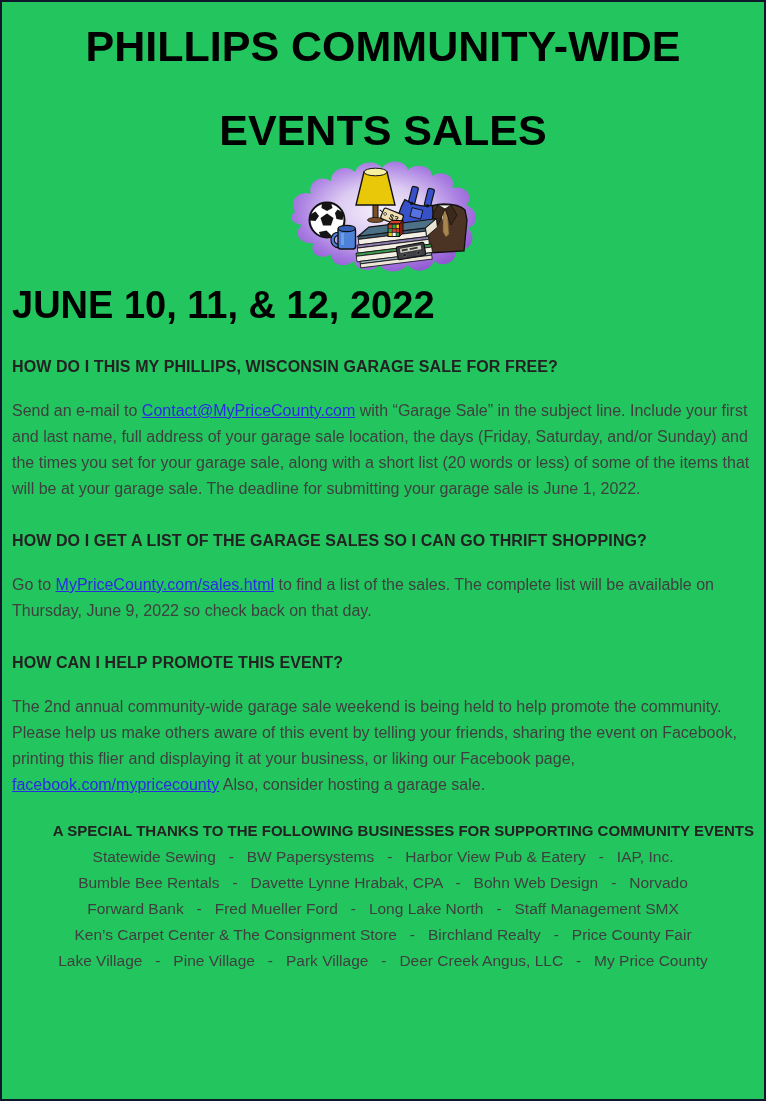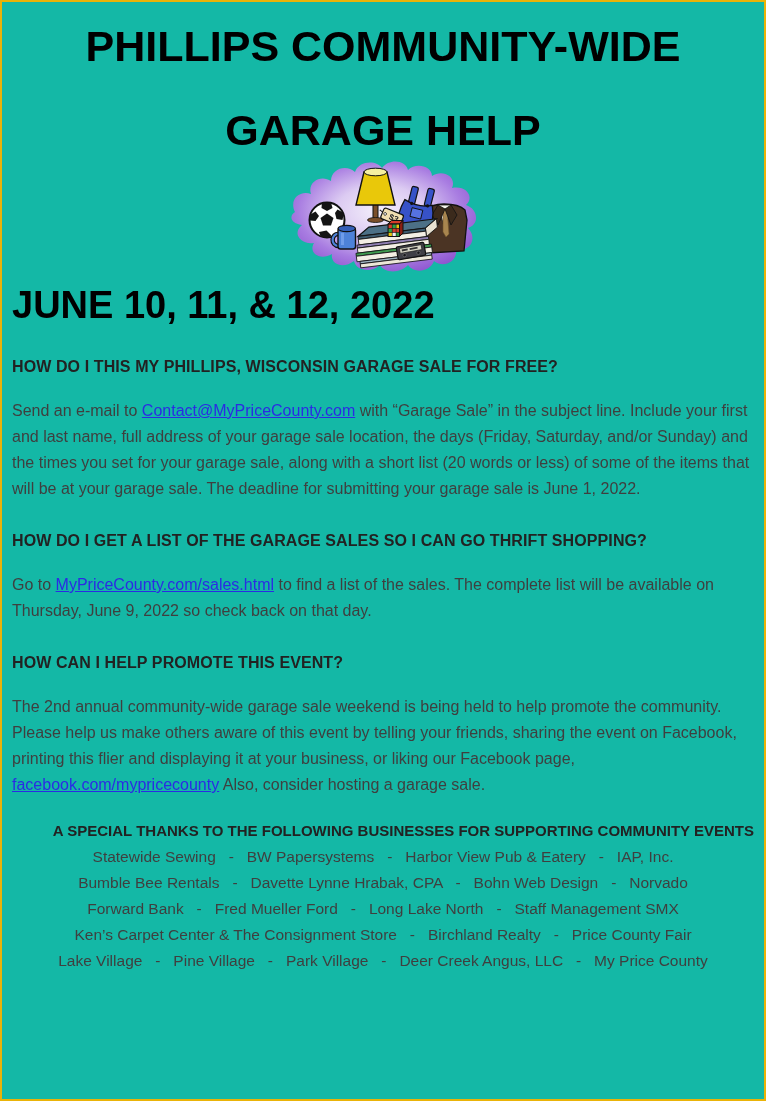--- a/index.html
+++ b/index.html
@@ -1,20 +1,20 @@
 <!DOCTYPE html>
 <html><head>
 <meta charset="utf-8">
 <style>
   html,body { margin:0; padding:0; background:#ffffff; }
   .page {
     width:766px; height:1101px; box-sizing:border-box;
-    border:2px solid #eab308; padding:0 10px; overflow:hidden;
+    border:2px solid #0f172a; padding:0 10px; overflow:hidden;
     font-family:"Liberation Sans","DejaVu Sans",sans-serif;
-    color:#3f3f3f; background:#14b8a6;
+    color:#3f3f3f; background:#22c55e;
   }
   .title { text-align:center; font-weight:bold; color:#000;
            font-size:43px; line-height:52px; letter-spacing:0; }
   .title-1 { margin-top:18px; }
   .title-2 { margin-top:32px; }
   .art { text-align:center; margin-top:2px; line-height:0; }
   .date { font-weight:bold; color:#000;
           font-size:38px; line-height:46px; margin-top:8px; }
   .q-heading { font-size:16px; font-weight:bold; color:#222;
                margin:30px 0 0; letter-spacing:0.1px; }
@@ -25,21 +25,21 @@
   .biz-block { }
   .biz-line { text-align:center; font-size:15.5px; line-height:26px;
               white-space:pre; color:#3f3f3f; }
 </style>
 </head>
 <body>
 
 <div class="page">
 
   <div class="title title-1">PHILLIPS COMMUNITY-WIDE</div>
-  <div class="title title-2">GARAGE HELP</div>
+  <div class="title title-2">EVENTS SALES</div>
 
   <div class="art">
     <svg width="196" height="116" viewBox="0 0 196 116">
       <defs>
         <radialGradient id="blobGrad" cx="0.48" cy="0.45" r="0.62">
           <stop offset="0" stop-color="#f4f0fb"></stop>
           <stop offset="0.38" stop-color="#dccbf2"></stop>
           <stop offset="0.72" stop-color="#a87ce1"></stop>
           <stop offset="1" stop-color="#8a50cd"></stop>
         </radialGradient>

